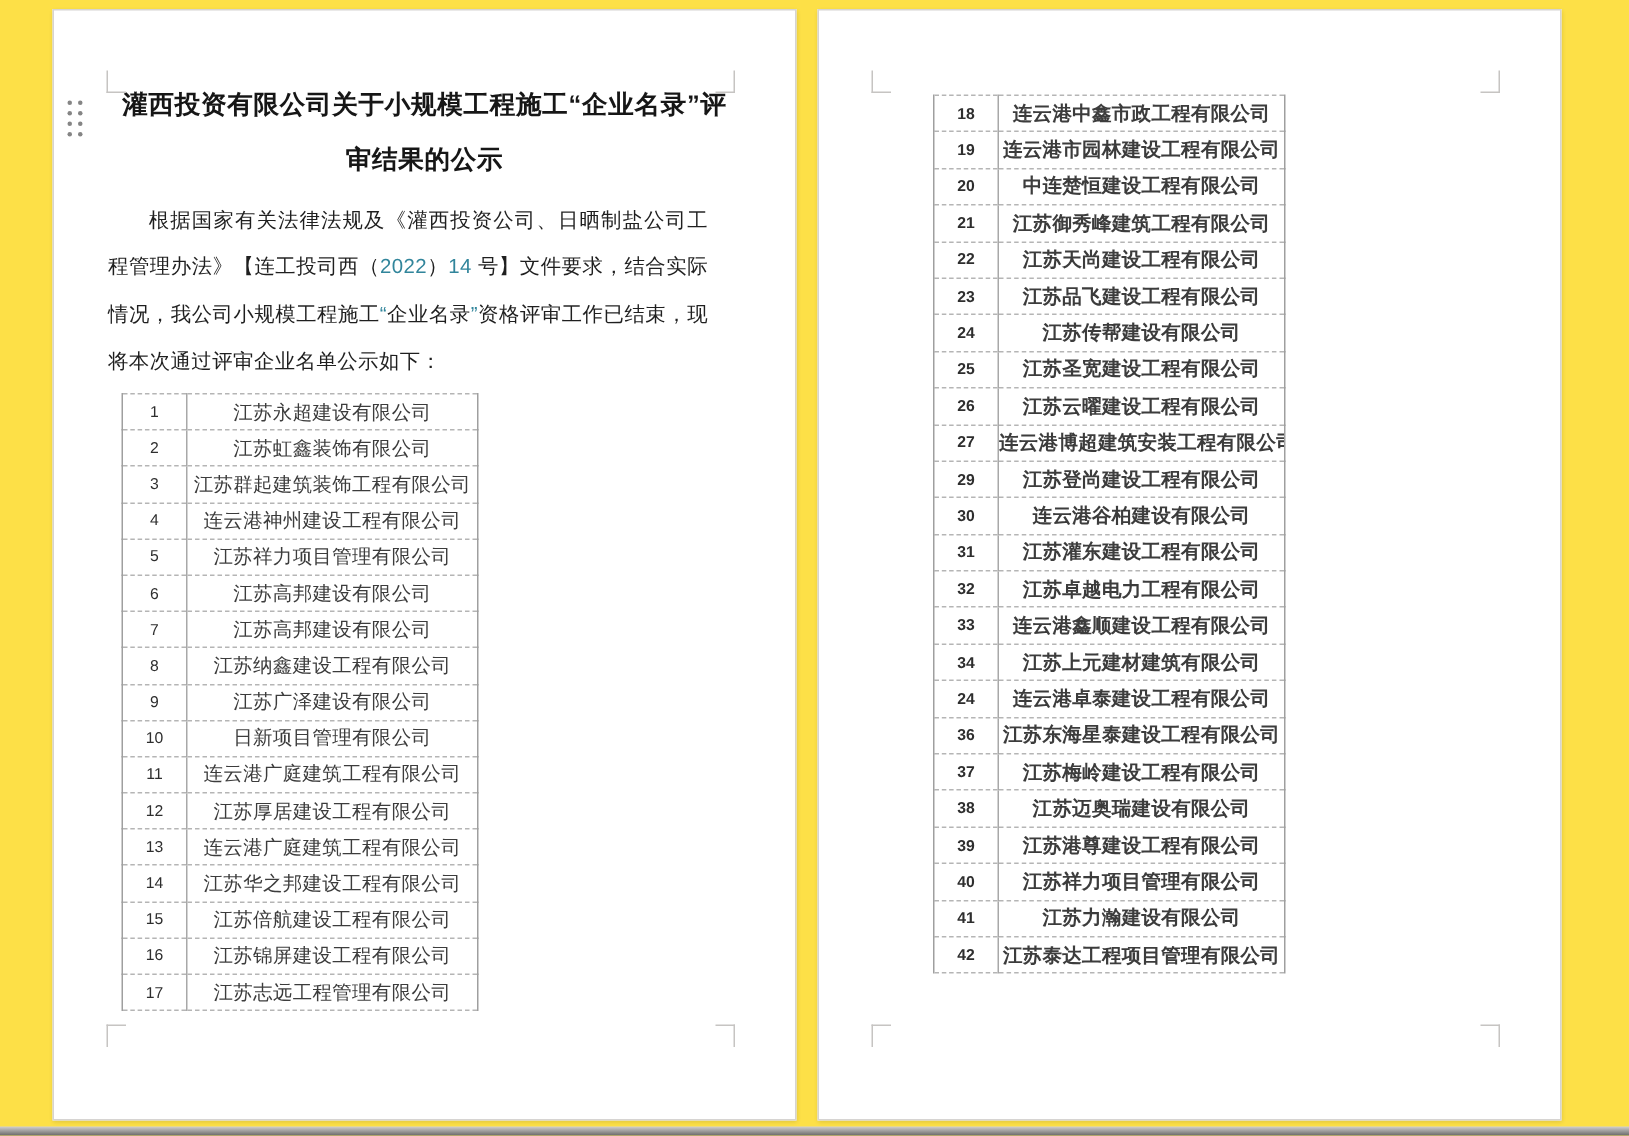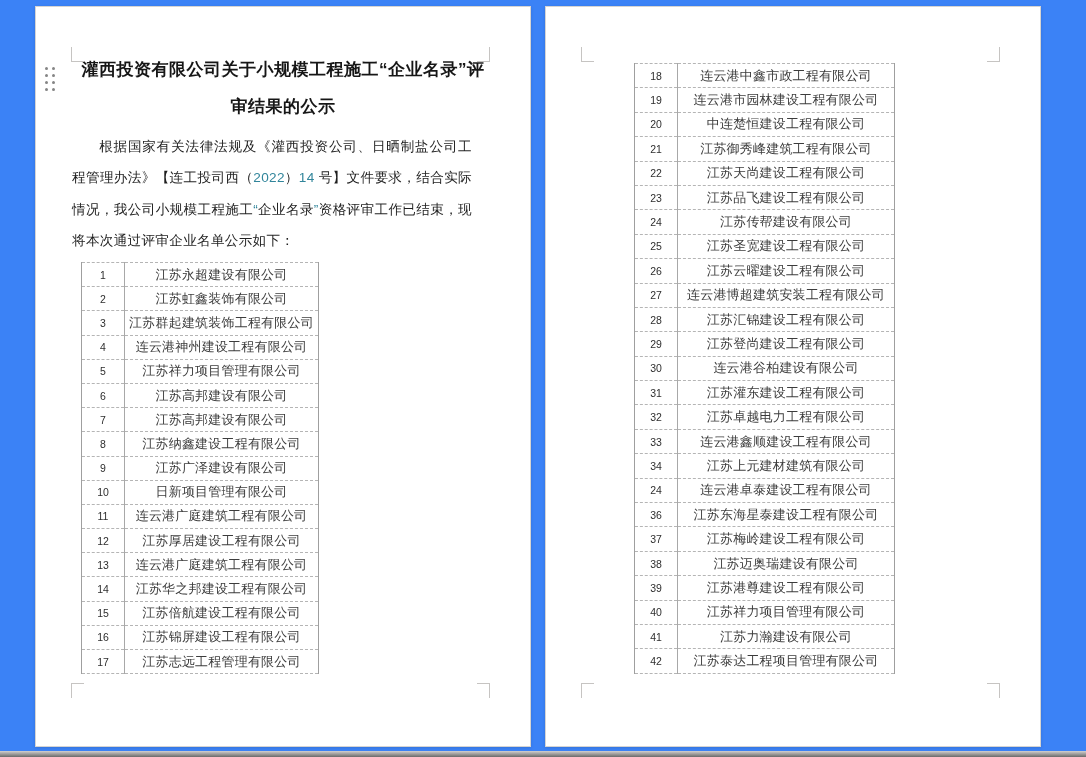--- a/index.html
+++ b/index.html
@@ -1,21 +1,21 @@
 <!DOCTYPE html>
 <html><head>
 <meta charset="utf-8">
 <style>
   html,body{margin:0;padding:0;}
   body{
     width:1086px;height:757px;overflow:hidden;
     background:#e8e6e4;
     font-family:"Liberation Sans","DejaVu Sans",sans-serif;
   }
-  .workspace{position:relative;width:1086px;height:757px;background:#3b82f6;}
+  .workspace{position:relative;width:1086px;height:757px;background:#fde047;}
 
   
   .page{
     position:absolute;top:6px;width:496px;height:741px;
     background:#ffffff;border:1px solid #d6d4d2;box-sizing:border-box;
     box-shadow:0 1px 3px rgba(0,0,0,.12);
   }
   .page-left{left:35px;}
   .page-right{left:545px;}
 
@@ -54,21 +54,21 @@
   }
   .doc-body .num{color:#31859b;}
   .doc-body .quote{color:#31859b;}
 
   
   table.company{
     border-collapse:collapse;table-layout:fixed;
     position:absolute;background:#fff;
   }
   .t-left{left:45px;top:255px;width:238px;}
-  .t-right{left:88px;top:56px;width:261px;}
+  .t-right{left:76px;top:56px;width:235px;font-weight:bold;}
   table.company{border-left:1px solid #9f9f9f;border-right:1px solid #9f9f9f;}
   table.company td{
     border-left:1px solid #a8a8a8;
     border-top:1px dashed #b5b5b5;border-bottom:1px dashed #b5b5b5;
     padding:0;text-align:center;vertical-align:middle;overflow:hidden;white-space:nowrap;
   }
   table.company td:first-child{border-left:none;}
   .t-left tr{height:24.2px;}
   .t-right tr{height:24.4px;}
   td.cell-no{width:42px;font-size:10.5px;color:#2e2e2e;}
@@ -225,24 +225,20 @@
           </tr>
           <tr>
             <td class="cell-no">26</td>
             <td class="cell-name">江苏云曜建设工程有限公司</td>
           </tr>
           <tr>
             <td class="cell-no">27</td>
             <td class="cell-name">连云港博超建筑安装工程有限公司</td>
           </tr>
           <tr>
-            <td class="cell-no">28</td>
-            <td class="cell-name">江苏汇锦建设工程有限公司</td>
-          </tr>
-          <tr>
             <td class="cell-no">29</td>
             <td class="cell-name">江苏登尚建设工程有限公司</td>
           </tr>
           <tr>
             <td class="cell-no">30</td>
             <td class="cell-name">连云港谷柏建设有限公司</td>
           </tr>
           <tr>
             <td class="cell-no">31</td>
             <td class="cell-name">江苏灌东建设工程有限公司</td>

